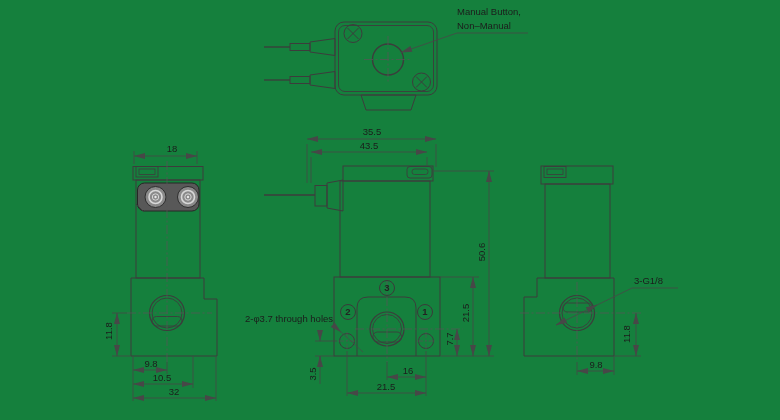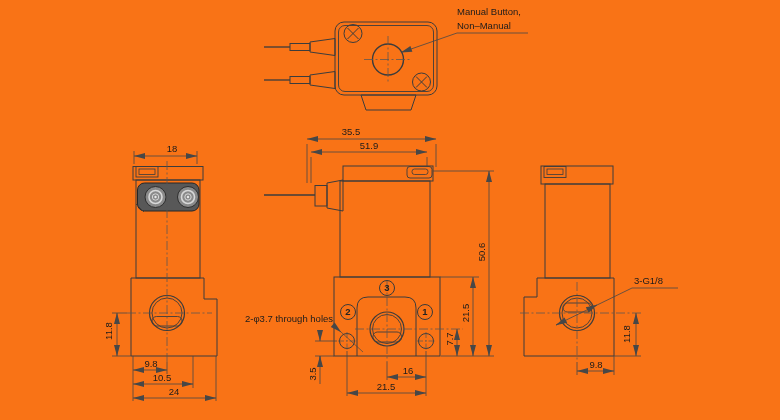--- a/index.html
+++ b/index.html
@@ -1,16 +1,16 @@
 <!DOCTYPE html>
 <html><head>
 <meta charset="utf-8">
 <style>
   html,body{margin:0;padding:0;background:#ffffff;}
-  .canvas{position:relative;width:780px;height:420px;background:#f97316;overflow:hidden;
+  .canvas{position:relative;width:780px;height:420px;background:#15803d;overflow:hidden;
           font-family:"Liberation Sans",sans-serif;}
   .canvas svg{position:absolute;left:0;top:0;}
   .lbl{position:absolute;font-size:9.5px;line-height:1.15;color:#1c1c1c;white-space:nowrap;
        transform:translate(-50%,-50%);}
   .lbl.tl{transform:none;}
   .lbl.rot{transform:translate(-50%,-50%) rotate(-90deg);}
   .pnum{position:absolute;width:14px;height:14px;border:1.3px solid #3a3a3a;border-radius:50%;
         font-size:9.5px;font-weight:600;color:#222;text-align:center;line-height:14px;
         transform:translate(-50%,-50%);}
 </style>
@@ -200,24 +200,24 @@
   </g>
 </svg>
 
   <span class="lbl tl" style="left:457px;top:7px">Manual Button,</span>
   <span class="lbl tl" style="left:457px;top:21px">Non–Manual</span>
 
   <span class="lbl" style="left:172px;top:149px">18</span>
   <span class="lbl rot" style="left:109px;top:331px">11.8</span>
   <span class="lbl" style="left:151px;top:364px">9.8</span>
   <span class="lbl" style="left:162px;top:378px">10.5</span>
-  <span class="lbl" style="left:174px;top:392px">24</span>
-
-  <span class="lbl" style="left:351px;top:132px">35.5</span>
-  <span class="lbl" style="left:369px;top:146px">51.9</span>
+  <span class="lbl" style="left:174px;top:392px">32</span>
+
+  <span class="lbl" style="left:372px;top:132px">35.5</span>
+  <span class="lbl" style="left:369px;top:146px">43.5</span>
   <span class="lbl rot" style="left:482px;top:252px">50.6</span>
   <span class="lbl rot" style="left:466px;top:313px">21.5</span>
   <span class="lbl rot" style="left:450px;top:339px">7.7</span>
   <span class="lbl rot" style="left:313px;top:374px">3.5</span>
   <span class="lbl" style="left:408px;top:371px">16</span>
   <span class="lbl" style="left:386px;top:387px">21.5</span>
 
   <span class="lbl tl" style="left:245px;top:314px">2-φ3.7 through holes</span>
   <span class="lbl tl" style="left:634px;top:276px">3-G1/8</span>
 

